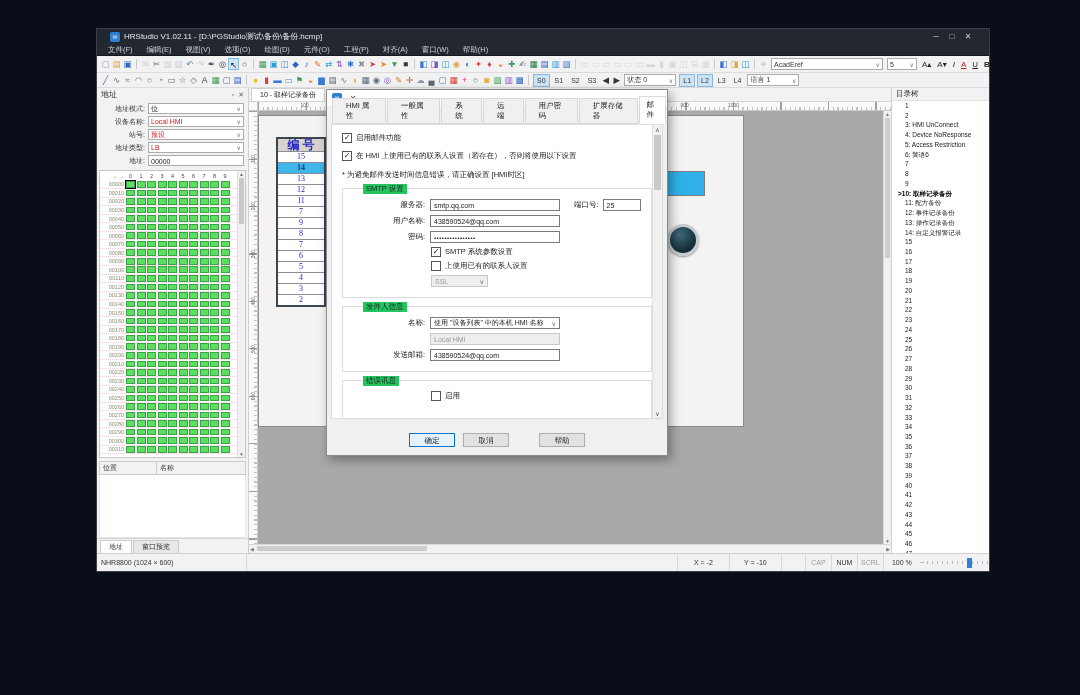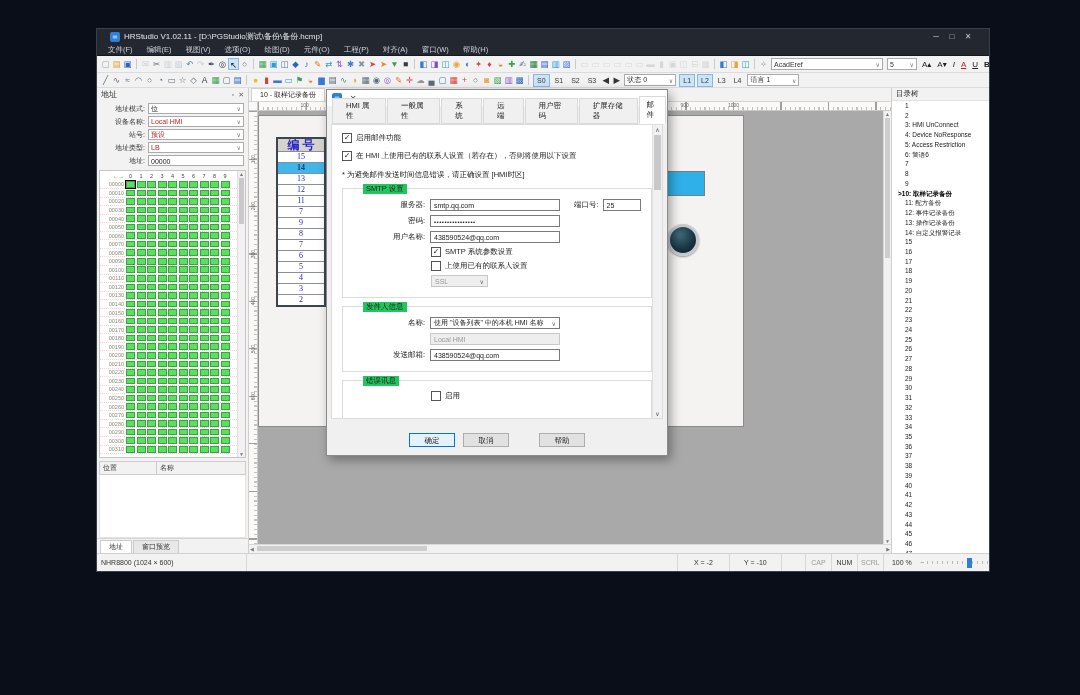--- a/index.html
+++ b/index.html
@@ -959,26 +959,26 @@
 
         <div class="group">
           <span class="glabel">SMTP 设置</span>
           <div class="drow">
             <span class="dlabel">服务器:</span>
             <span class="dinput w130">smtp.qq.com</span>
             <span class="portlbl">端口号:</span>
             <span class="dinput w40">25</span>
           </div>
           <div class="drow">
+            <span class="dlabel">用户名称:</span>
+            <span class="dinput w130">438590524@qq.com</span>
+          </div>
+          <div class="drow">
             <span class="dlabel">密码:</span>
             <span class="dinput w130 pwd">••••••••••••••••</span>
-          </div>
-          <div class="drow">
-            <span class="dlabel">用户名称:</span>
-            <span class="dinput w130">438590524@qq.com</span>
           </div>
           <div class="drow" style="margin-left:82px;">
             <span class="chk checked"></span>
             <span class="chklbl">SMTP 系统参数设置</span>
           </div>
           <div class="drow" style="margin-left:82px;">
             <span class="chk"></span>
             <span class="chklbl">上使用已有的联系人设置</span>
           </div>
           <div class="drow" style="margin-left:82px;">

